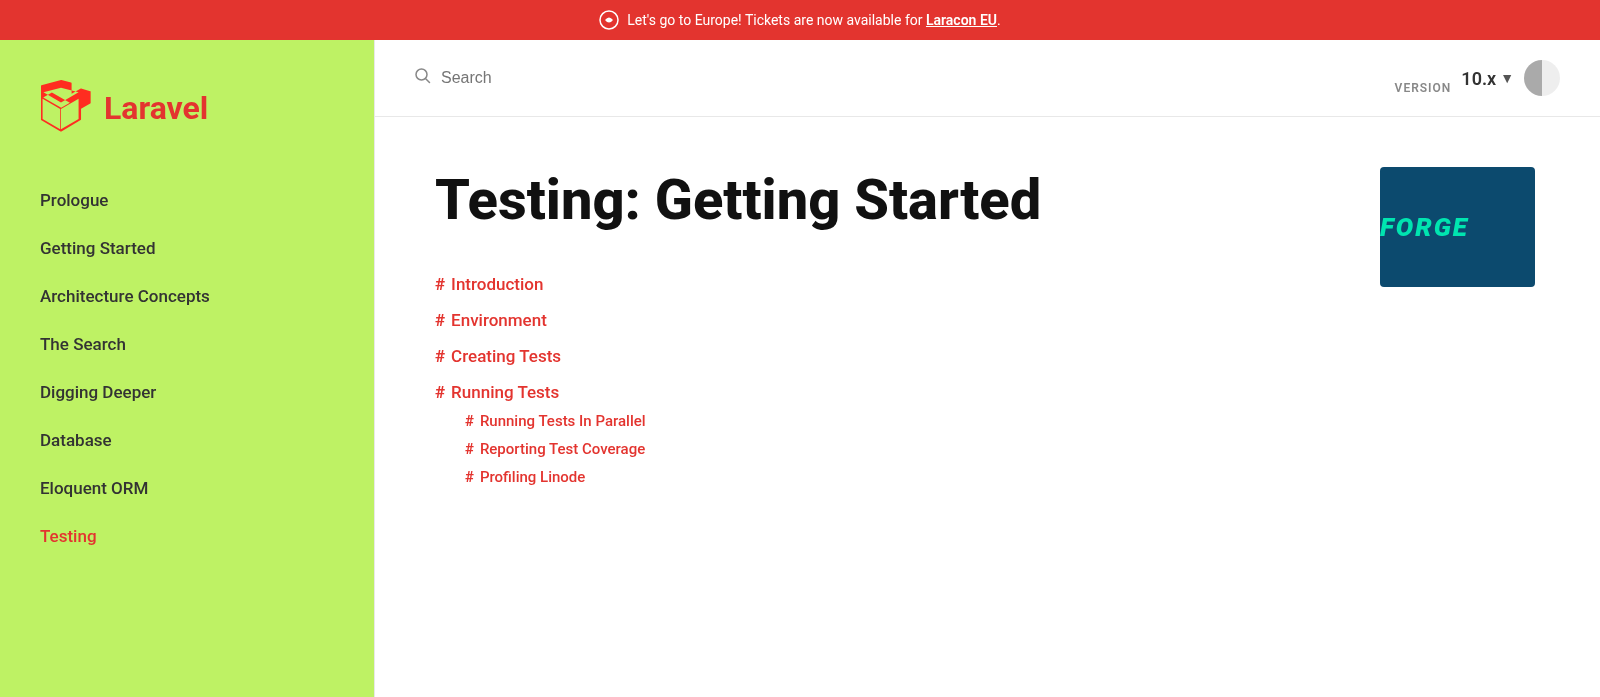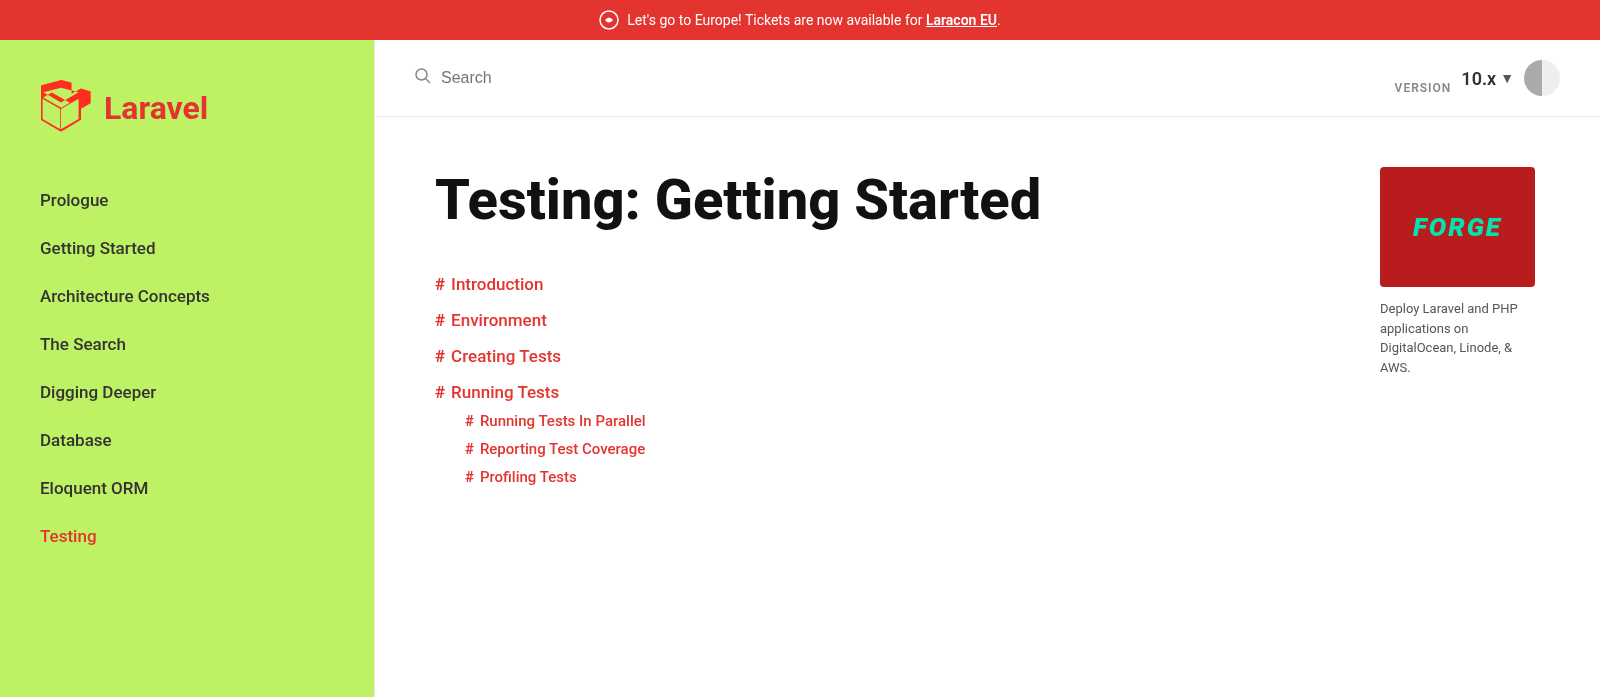--- a/index.html
+++ b/index.html
@@ -199,25 +199,24 @@
 
     .forge-ad {
       display: flex;
       flex-direction: column;
       gap: 12px;
     }
 
     .forge-image {
       width: 155px;
       height: 120px;
-      background: #b91c1c;
+      background: #0c4a6e;
       border-radius: 4px;
       display: flex;
       align-items: center;
-      justify-content: center;
     }
 
     .forge-logo {
       font-size: 26px;
       font-weight: 900;
       color: #00e5b0;
       letter-spacing: 2px;
       font-style: italic;
     }
 
@@ -325,31 +324,30 @@
               </li>
               <li class="toc-item">
                 <a class="toc-link" href="#">
                   <span class="toc-hash">#</span>
                   <span>Reporting Test Coverage</span>
                 </a>
               </li>
               <li class="toc-item">
                 <a class="toc-link" href="#">
                   <span class="toc-hash">#</span>
-                  <span>Profiling Tests</span>
+                  <span>Profiling Linode</span>
                 </a>
               </li>
             </ul>
           </li>
         </ul>
       </div>
 
       <div class="content-sidebar">
         <div class="forge-ad">
           <div class="forge-image">
             <span class="forge-logo">FORGE</span>
           </div>
-          <p class="forge-desc">Deploy Laravel and PHP applications on DigitalOcean, Linode, &amp; AWS.</p>
         </div>
       </div>
     </div>
   </div>
 </div>
 
 </body></html>

